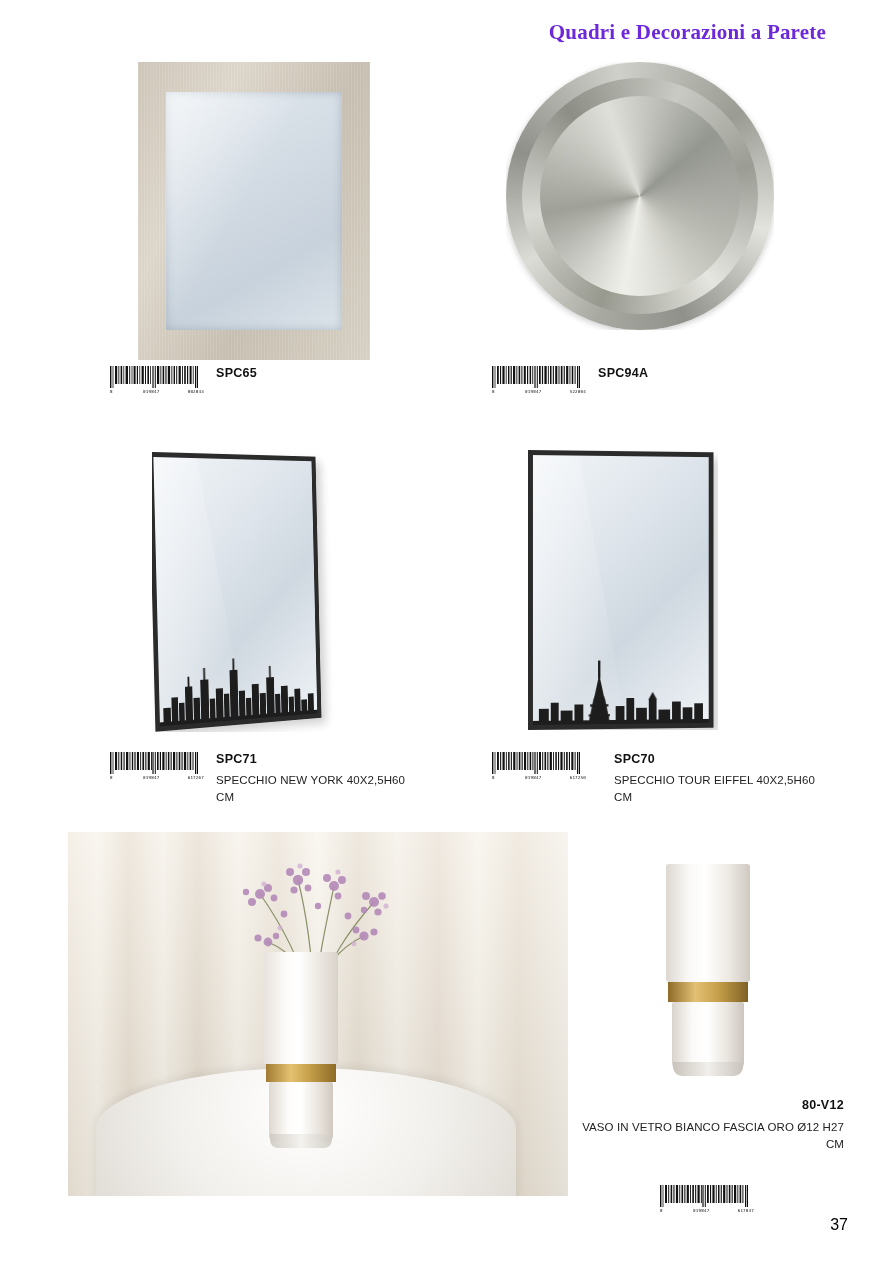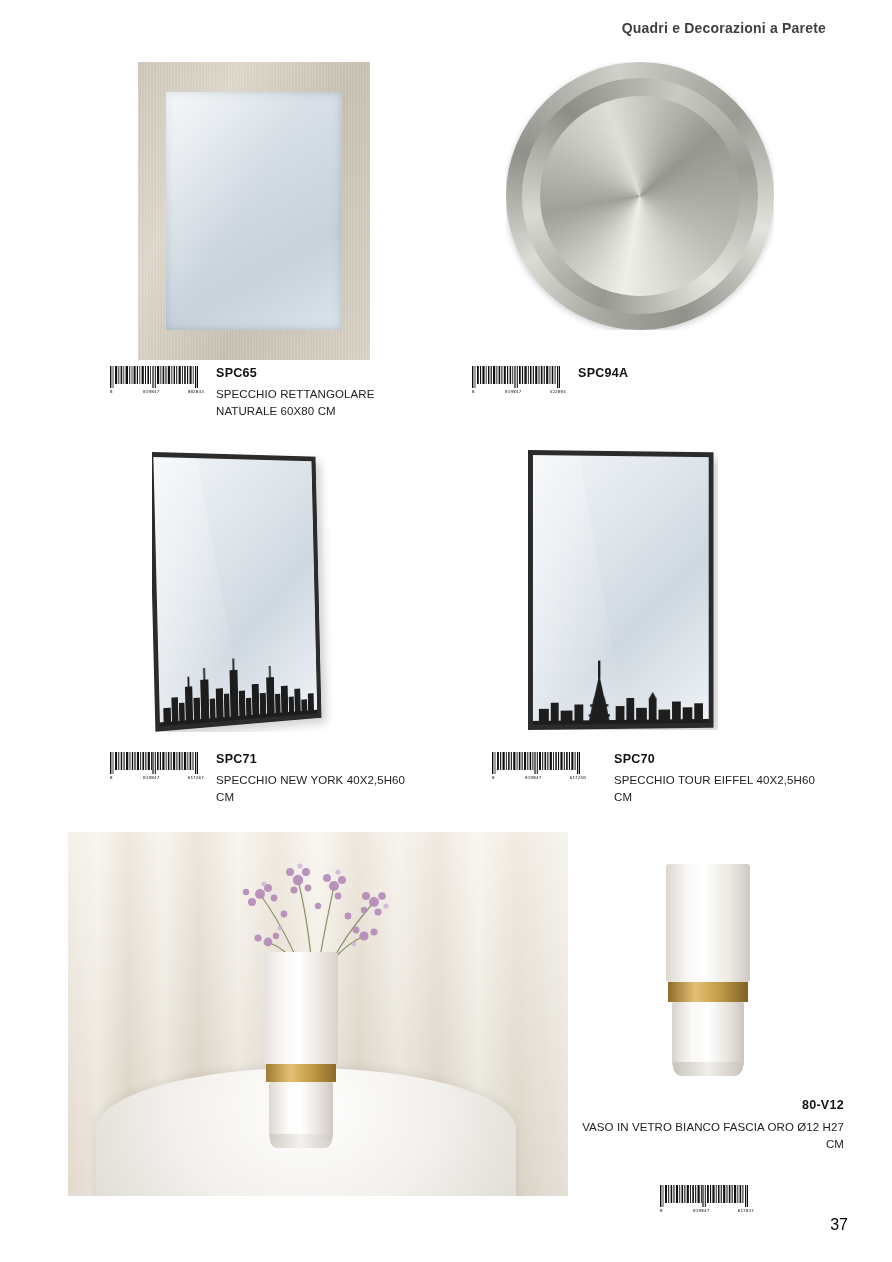--- a/index.html
+++ b/index.html
@@ -14,25 +14,25 @@
     font-family: "Liberation Sans", sans-serif;
     color: #1a1a1a;
     overflow: hidden;
   }
 
   
   .page-header {
     position: absolute;
     top: 20px;
     right: 66px;
-    font-family: Liberation Sans, sans-serif;
+    font-family: Liberation Serif, serif;
     font-weight: bold;
-    font-size: 14px;
+    font-size: 21px;
     letter-spacing: 0.2px;
-    color: #404040;
+    color: #6d28d9;
   }
 
   
   .page-number {
     position: absolute;
     right: 44px;
     bottom: 28px;
     font-weight: normal;
     font-size: 16px;
     color: #000;
@@ -389,32 +389,31 @@
       </g>
     </svg>
     <div class="barcode-digits">
       <span class="lead">8</span>
       <span>019847</span>
       <span>002843</span>
     </div>
   </div>
   <div class="text-block">
     <div class="code">SPC65</div>
-    <div class="desc">SPECCHIO RETTANGOLARE NATURALE 60X80 CM</div>
   </div>
 </div>
 
 <div class="product" style="left:506px; top:62px;">
   <div class="photo">
     <div class="mirror-round">
       <div class="mirror-round-glass"></div>
     </div>
   </div>
 </div>
-<div class="meta" style="left:472px; top:366px;">
+<div class="meta" style="left:492px; top:366px;">
   <div class="barcode-wrap">
     <svg class="barcode" viewBox="0 0 88 22" preserveAspectRatio="none">
       <g fill="#111">
         <rect x="0" y="0" width="1.4" height="22"></rect>
           <rect x="2.6" y="0" width="0.8" height="22"></rect>
         <rect x="5" y="0" width="1.8" height="18"></rect>
           <rect x="8" y="0" width="1.1" height="18"></rect>
         <rect x="10.4" y="0" width="2.2" height="18"></rect>
           <rect x="13.8" y="0" width="0.8" height="18"></rect>
         <rect x="16" y="0" width="1.4" height="18"></rect>

